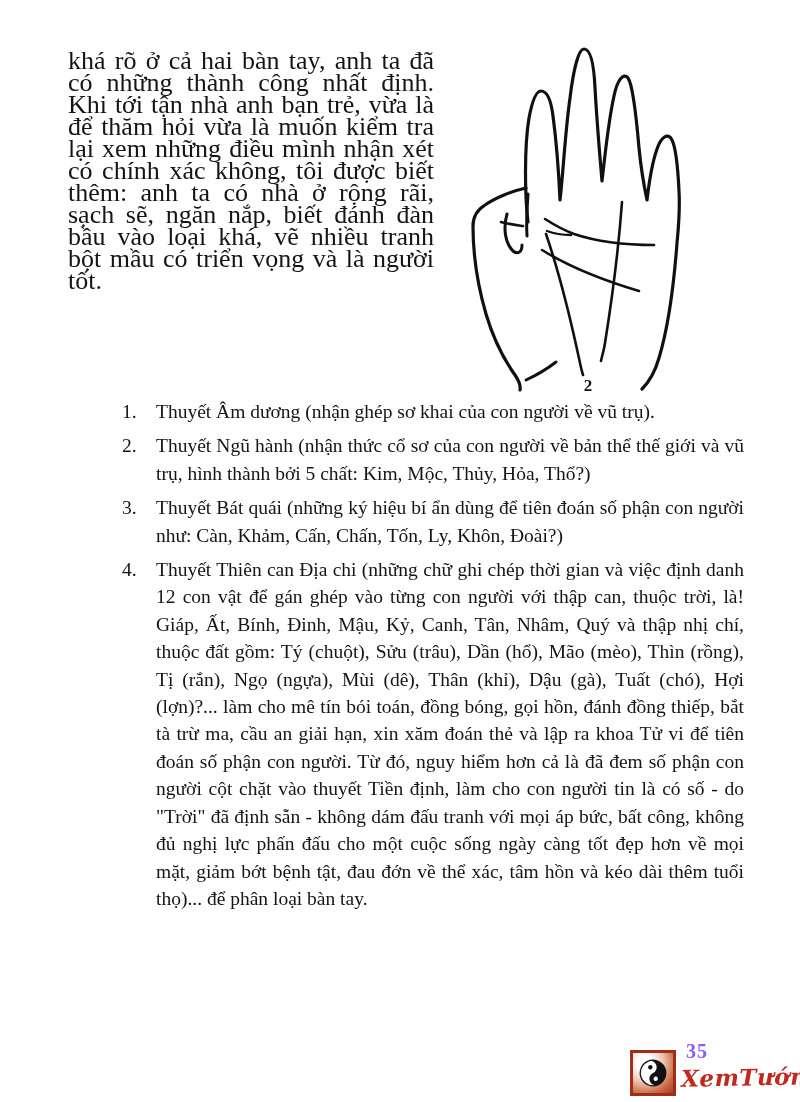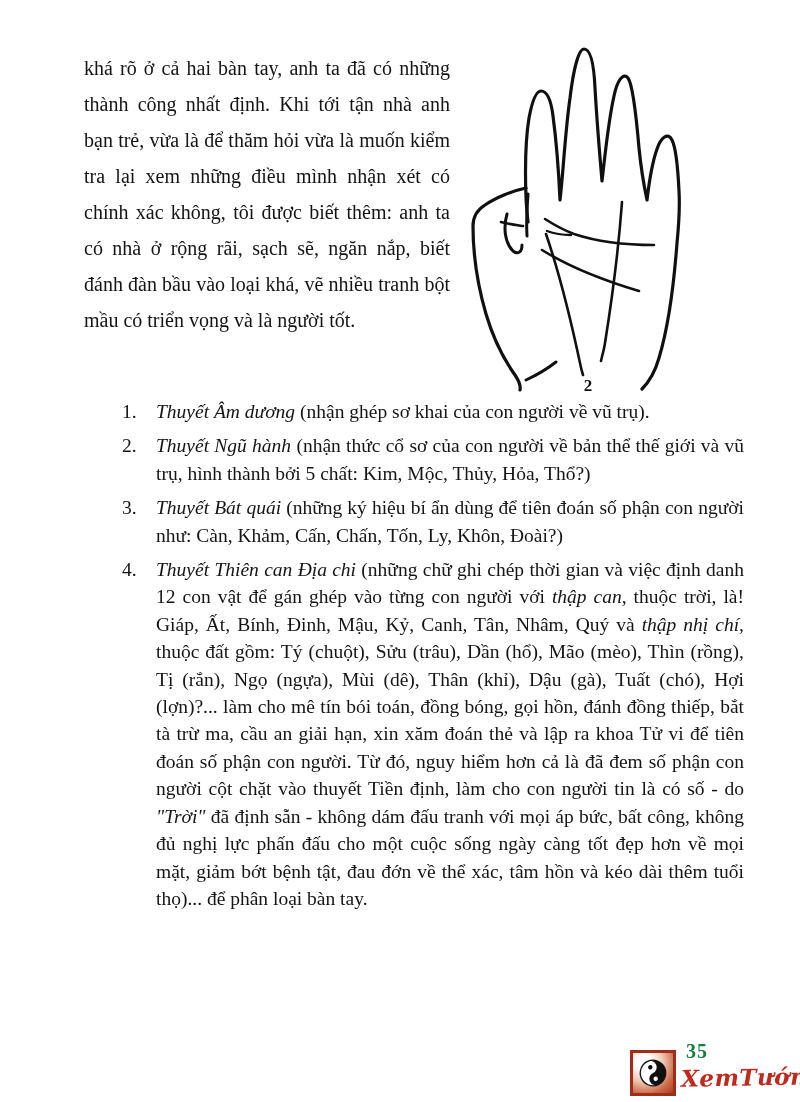--- a/index.html
+++ b/index.html
@@ -3,22 +3,22 @@
 <meta charset="utf-8">
 <style>
   html,body { margin:0; padding:0; background:#e9e9e9; }
   .page {
     position:relative; width:800px; height:1102px; margin:0 auto;
     background:#ffffff; overflow:hidden;
     font-family:"Liberation Serif", serif; color:#141414;
   }
   
   .text-col {
-    position:absolute; left:84px; top:50px; width:366px;
-    font-size:20px; line-height:36px; text-align:justify;
+    position:absolute; left:68px; top:50px; width:366px;
+    font-size:26px; line-height:22px; text-align:justify;
   }
   .text-col p { margin:0; }
   .text-col p.follow { margin-top:9px; text-indent:30px; }
 
   
   .figure {
     position:absolute; left:450px; top:28px; width:330px; height:372px; margin:0;
   }
   .figure svg { display:block; width:330px; height:372px; }
   .fig-label {
@@ -28,26 +28,26 @@
 
   
   .theory-list {
     position:absolute; left:122px; top:398px; width:622px;
     list-style:none; margin:0; padding:0;
     font-size:19.5px; line-height:27.4px;
   }
   .theory-list li { display:flex; margin-bottom:7px; }
   .theory-list .num { flex:0 0 34px; }
   .theory-list .li-text { flex:1; text-align:justify; }
-  .it { font-style:italic; }
+  .it { }
 
   
   .page-number {
     position:absolute; left:686px; top:1040px;
-    font-size:20px; font-weight:bold; color:#15803d; letter-spacing:1px;font-family:Liberation Serif, serif;
+    font-size:20px; font-weight:bold; color:#8b5cf6; letter-spacing:1px;font-family:Liberation Serif, serif;
   }
   .watermark { position:absolute; left:630px; top:1050px; display:flex; align-items:center; }
   .wm-logo {
     width:40px; height:40px; border:3px solid #9e2d1c; box-sizing:content-box;
     background:radial-gradient(circle at 28% 25%, #ffffff 18%, #eec9b4 45%, #cc6a45 75%, #a93b22 100%);
     display:flex; align-items:center; justify-content:center;
   }
   .wm-text {
     margin-left:5px; margin-top:6px;
     font-family:"DejaVu Serif", serif; font-style:italic; font-weight:bold;

